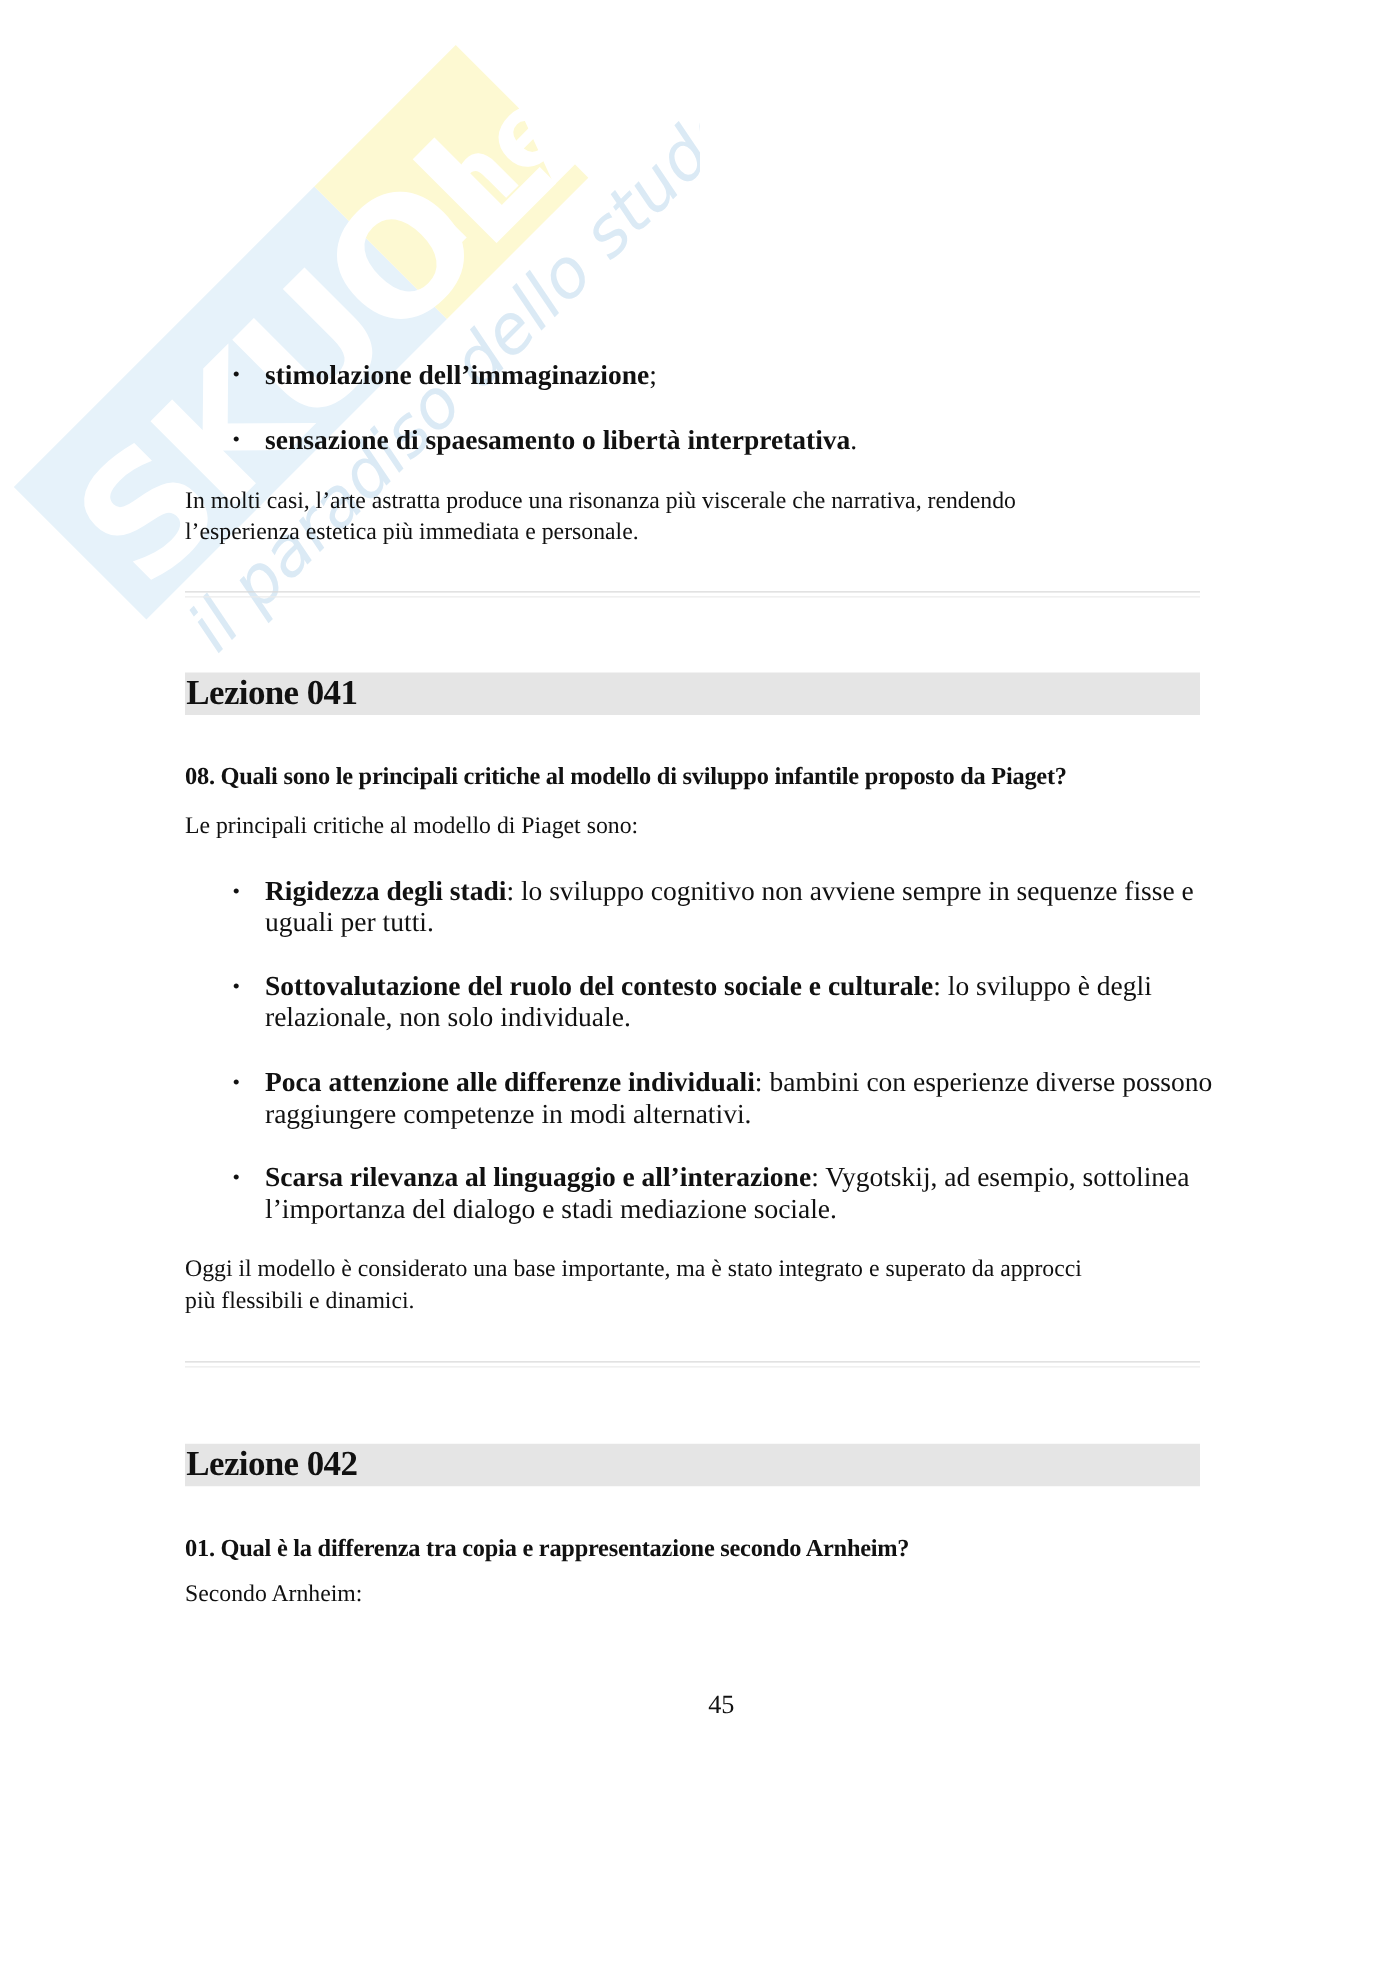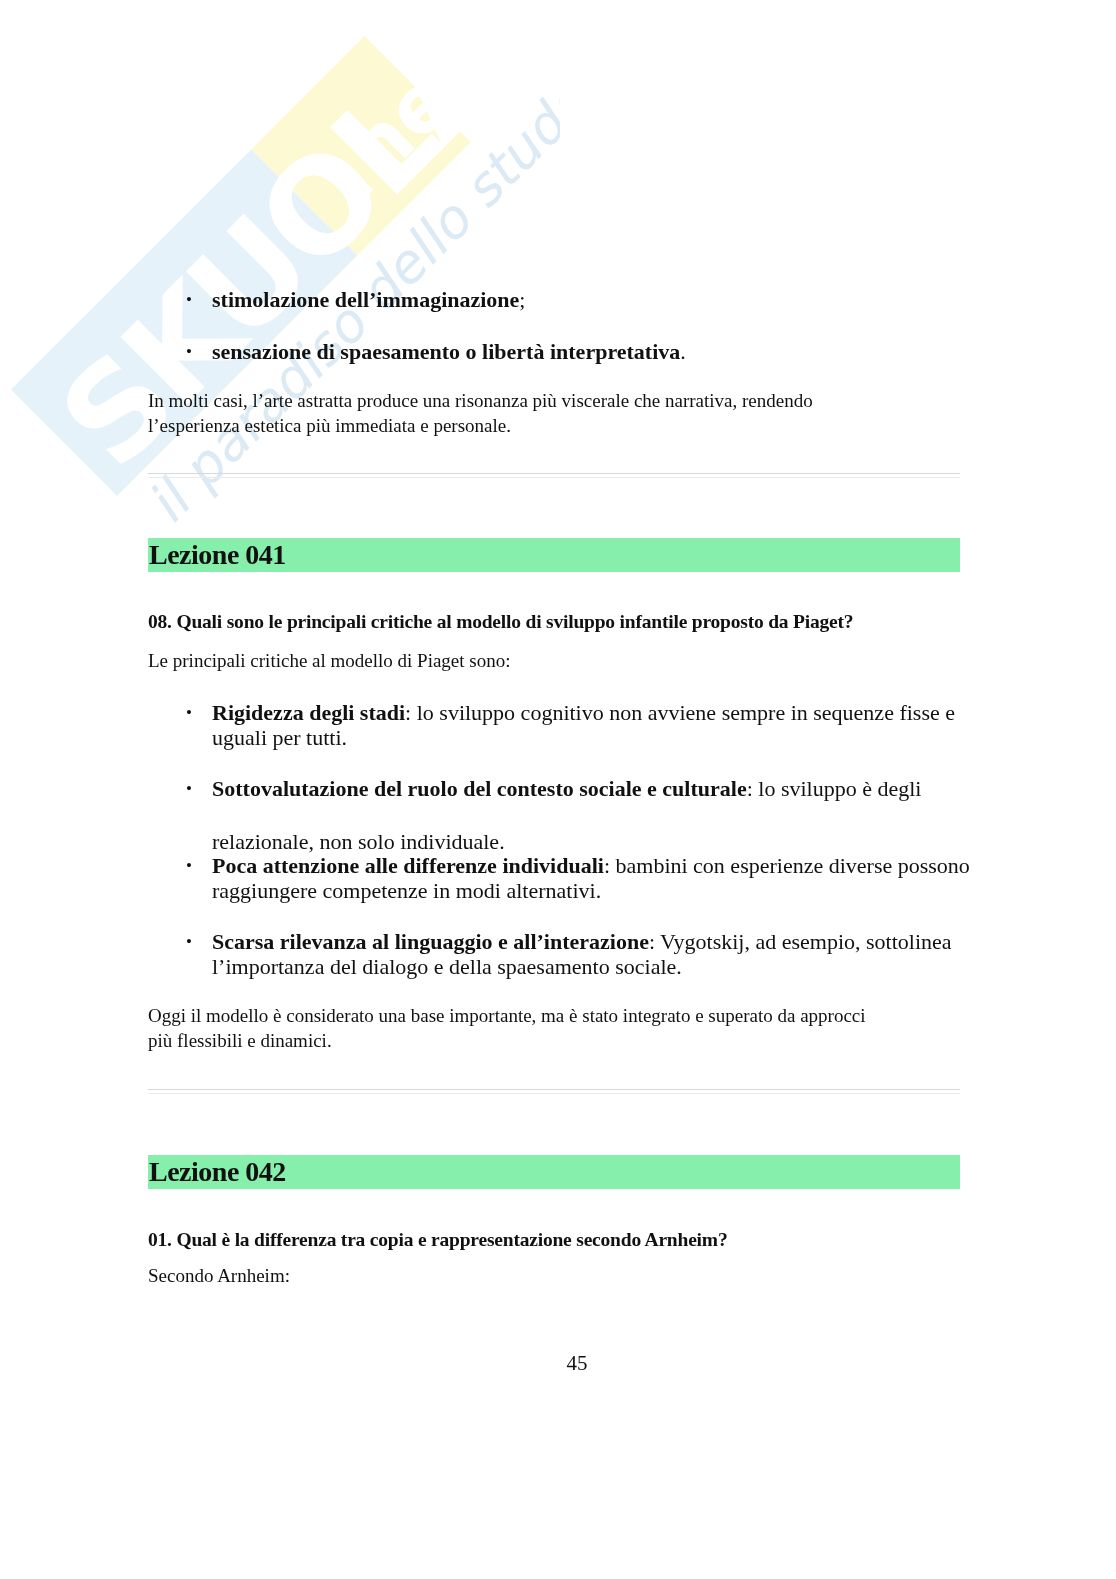--- a/index.html
+++ b/index.html
@@ -13,21 +13,21 @@
       pointer-events: none; z-index: 0;
     }
     .page { position: absolute; left: 0; top: 0; width: 1116px; height: 1579px; z-index: 1; }
     .abs { position: absolute; }
     .txt { font-size: 19px; line-height: 25px; white-space: nowrap; }
     .bullet-row { position: absolute; left: 186px; width: 770px; }
     .bullet-dot { position: absolute; left: 0; top: 0; font-size: 17px; line-height: 25px; }
     .bullet-text { position: absolute; left: 26px; font-size: 22px; line-height: 25px; white-space: nowrap; }
     .sep { position: absolute; left: 148px; width: 812px; height: 3px;
       border-top: 1px solid #d9d9d9; border-bottom: 1px solid #ececec; }
-    .banner { position: absolute; left: 148px; width: 812px; height: 34px; background: #86efac; }
+    .banner { position: absolute; left: 148px; width: 812px; height: 34px; background: #e5e5e5; }
     .banner span { position: absolute; left: 1px; top: 1px; font-size: 28px; line-height: 32px; font-weight: bold; letter-spacing: -0.5px; }
     .question { font-size: 19.5px; font-weight: bold; line-height: 25px; white-space: nowrap; letter-spacing: -0.2px; }
     .pagenum { position: absolute; left: 0; width: 1108px; text-align: center; font-size: 21px; line-height: 25px; }
   </style>
 </head>
 <body>
 
 <svg class="watermark" viewBox="0 0 560 560" xmlns="http://www.w3.org/2000/svg">
   <g transform="translate(255,280) rotate(-45)">
     <rect x="-250" y="-95" width="340" height="150" fill="#e6f2fa"></rect>
@@ -60,31 +60,31 @@
   <div class="abs txt" style="left:148px; top:648px;">Le principali critiche al modello di Piaget sono:</div>
 
   <div class="bullet-row" style="top:700px;">
     <span class="bullet-dot">•</span>
     <span class="bullet-text" style="top:0;"><b>Rigidezza degli stadi</b><span>: lo sviluppo cognitivo non avviene sempre in sequenze fisse e</span></span>
     <span class="bullet-text" style="top:25px;">uguali per tutti.</span>
   </div>
   <div class="bullet-row" style="top:776px;">
     <span class="bullet-dot">•</span>
     <span class="bullet-text" style="top:0;"><b>Sottovalutazione del ruolo del contesto sociale e culturale</b><span>: lo sviluppo è degli</span></span>
-    <span class="bullet-text" style="top:25px;margin-top:28px;">relazionale, non solo individuale.</span>
+    <span class="bullet-text" style="top:25px;">relazionale, non solo individuale.</span>
   </div>
   <div class="bullet-row" style="top:853px;">
     <span class="bullet-dot">•</span>
     <span class="bullet-text" style="top:0;"><b>Poca attenzione alle differenze individuali</b><span>: bambini con esperienze diverse possono</span></span>
     <span class="bullet-text" style="top:25px;">raggiungere competenze in modi alternativi.</span>
   </div>
   <div class="bullet-row" style="top:929px;">
     <span class="bullet-dot">•</span>
     <span class="bullet-text" style="top:0;"><b>Scarsa rilevanza al linguaggio e all’interazione</b><span>: Vygotskij, ad esempio, sottolinea</span></span>
-    <span class="bullet-text" style="top:25px;">l’importanza del dialogo e della spaesamento sociale.</span>
+    <span class="bullet-text" style="top:25px;">l’importanza del dialogo e stadi mediazione sociale.</span>
   </div>
 
   <div class="abs txt" style="left:148px; top:1003px;">Oggi il modello è considerato una base importante, ma è stato integrato e superato da approcci</div>
   <div class="abs txt" style="left:148px; top:1028px;">più flessibili e dinamici.</div>
 
   <div class="sep" style="top:1089px;"></div>
 
   <div class="banner" style="top:1155px;">
     <span>Lezione 042</span>
   </div>

